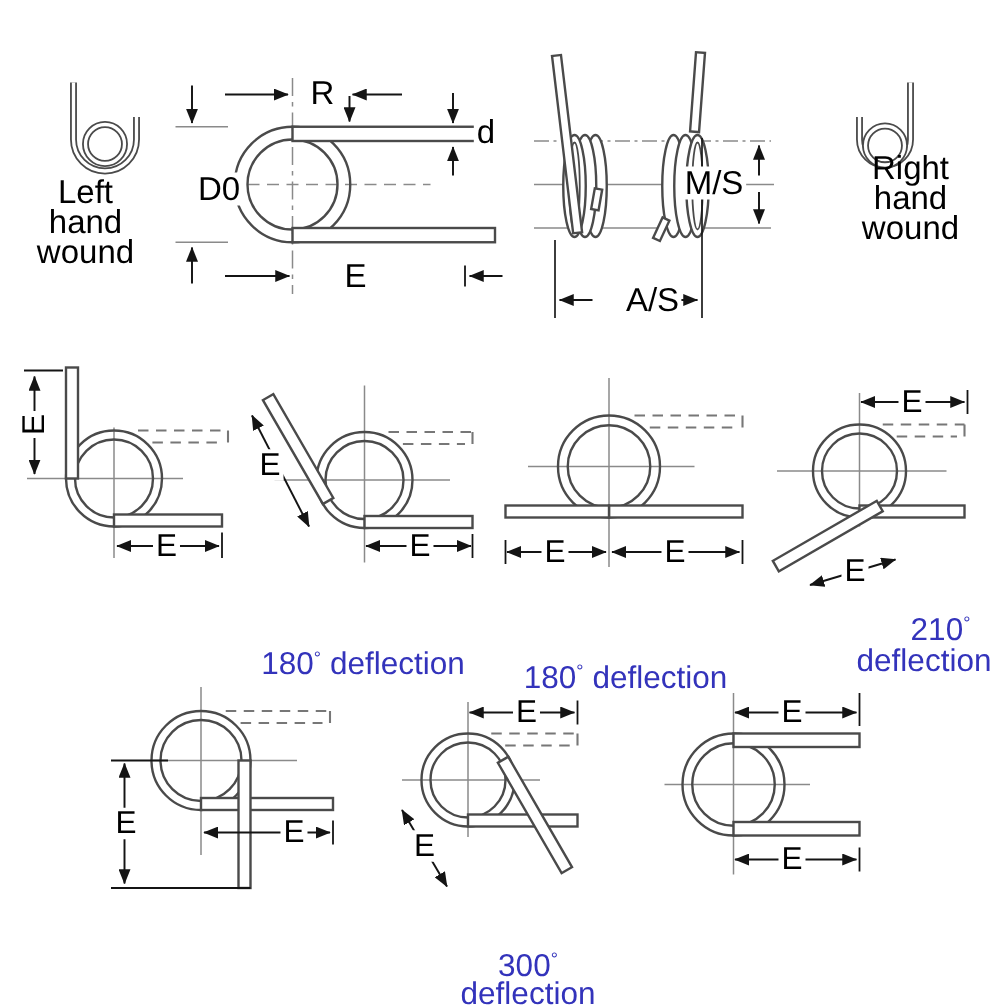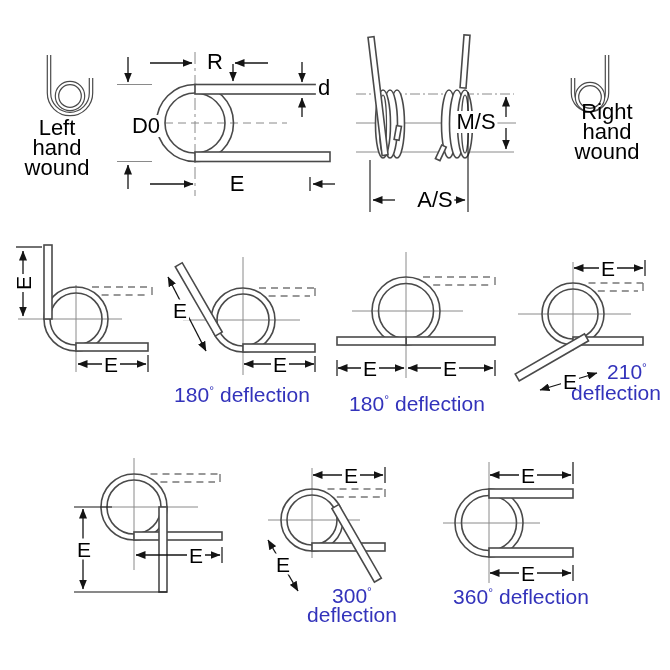--- a/index.html
+++ b/index.html
@@ -4,21 +4,21 @@
 <style>
   html,body{margin:0;padding:0;background:#fff;}
   #canvas{position:relative;width:670px;height:670px;background:#ffffff;
           font-family:"Liberation Sans",sans-serif;overflow:hidden;}
   #art{position:absolute;left:0;top:0;}
   .lab{position:absolute;transform:translate(-50%,-50%);font-size:22px;color:#000;
        background:#fff;padding:0 2px;line-height:1;white-space:nowrap;}
   .lab.small{font-size:21px;}
   .lab.rot{transform:translate(-50%,-50%) rotate(-90deg);}
   .cap{position:absolute;transform:translate(-50%,-50%);font-size:21px;color:#3333bb;
-       white-space:nowrap;line-height:1.1;}
+       white-space:nowrap;line-height:1.1;margin-top:48px;}
   .cap .w{margin-left:6px;}
   sup.deg{font-size:12px;vertical-align:7px;}
   .wound{position:absolute;transform:translate(-50%,0);text-align:center;color:#000000;
          font-size:22px;line-height:20px;white-space:nowrap;}
 </style>
 </head>
 <body>
 
 <div id="canvas">
 
@@ -229,17 +229,14 @@
   </div>
   <div class="cap" style="left:616px;top:393px;">
     <span>deflection</span>
   </div>
   <div class="cap" style="left:352px;top:596px;">
     <span>300</span><sup class="deg">°</sup>
   </div>
   <div class="cap" style="left:352px;top:615px;">
     <span>deflection</span>
   </div>
-  <div class="cap" style="left:521px;top:597px;">
-    <span>360</span><sup class="deg">°</sup><span class="w">deflection</span>
-  </div>
 
 </div>
 
 </body></html>

